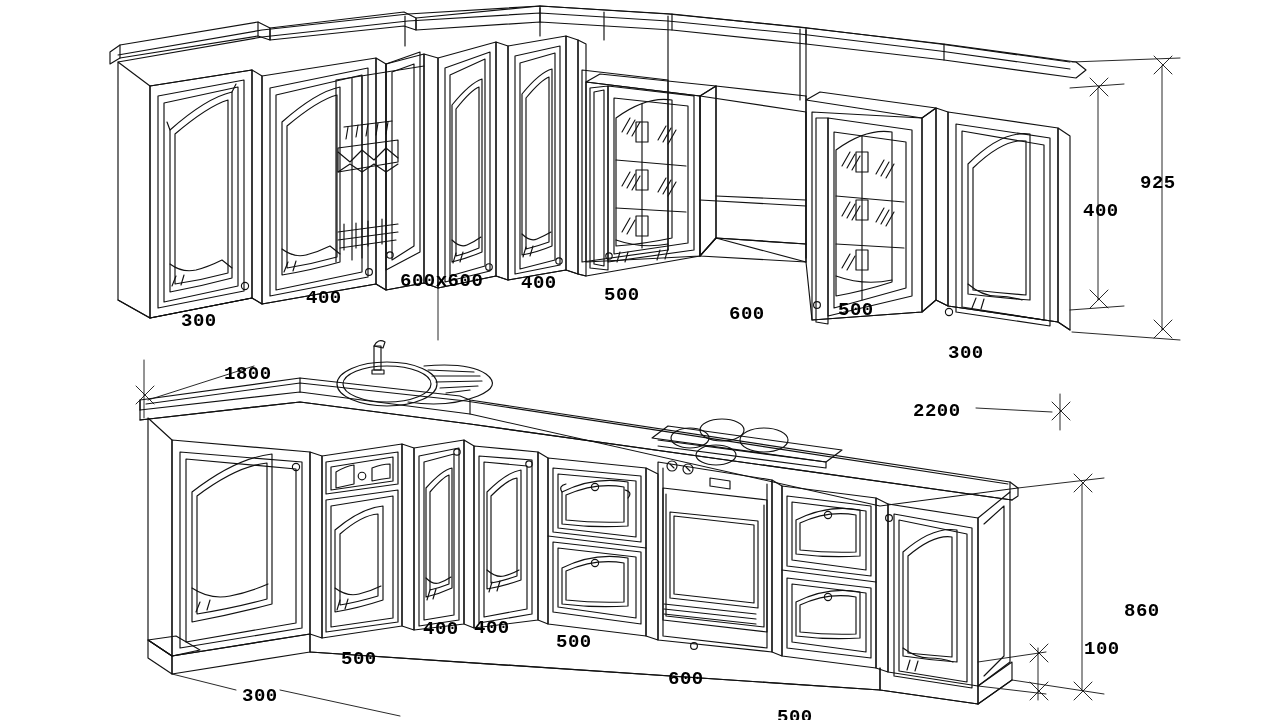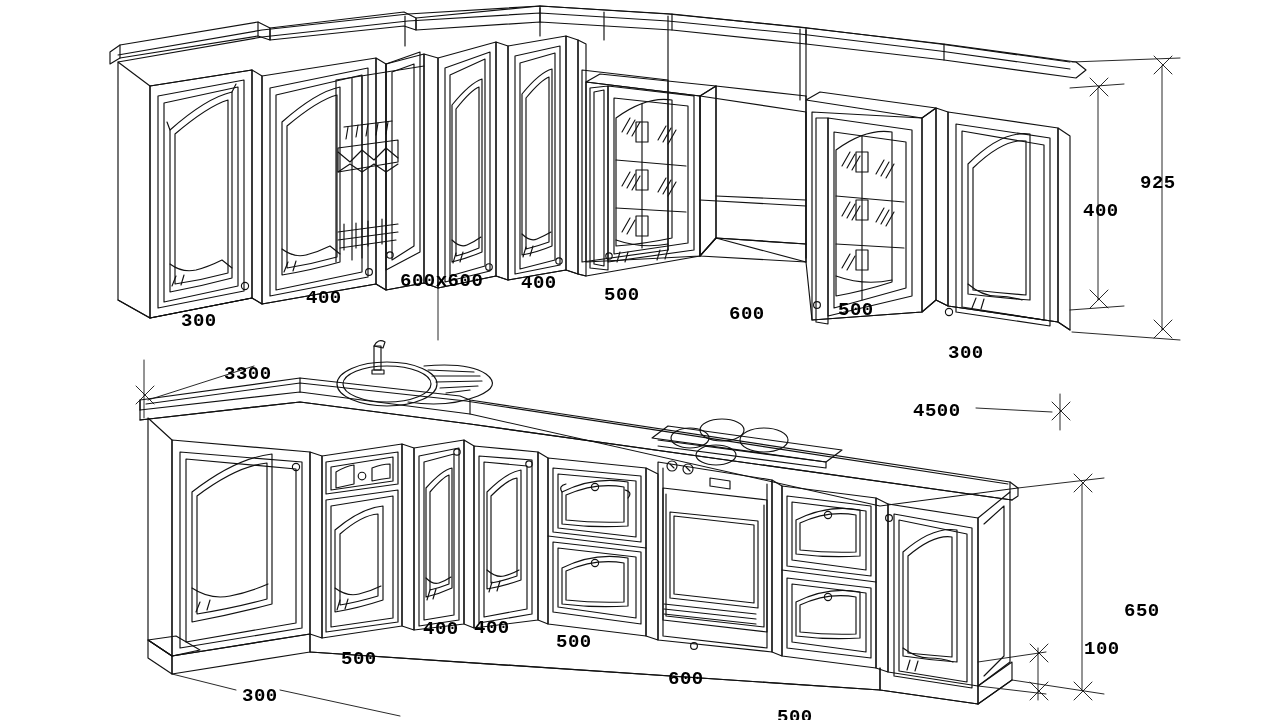--- a/index.html
+++ b/index.html
@@ -357,27 +357,27 @@
 <div class="dim" style="left:400px;top:270px">600x600</div>
 <div class="dim" style="left:521px;top:272px">400</div>
 <div class="dim" style="left:604px;top:284px">500</div>
 <div class="dim" style="left:729px;top:303px">600</div>
 <div class="dim" style="left:838px;top:299px">500</div>
 <div class="dim" style="left:948px;top:342px">300</div>
 
 <div class="dim" style="left:1083px;top:200px">400</div>
 <div class="dim" style="left:1140px;top:172px">925</div>
 
-<div class="dim" style="left:224px;top:363px">3300</div>
-<div class="dim" style="left:913px;top:400px">4500</div>
+<div class="dim" style="left:224px;top:363px">1800</div>
+<div class="dim" style="left:913px;top:400px">2200</div>
 
 <div class="dim" style="left:242px;top:685px">300</div>
 <div class="dim" style="left:341px;top:648px">500</div>
 <div class="dim" style="left:423px;top:618px">400</div>
 <div class="dim" style="left:474px;top:617px">400</div>
 <div class="dim" style="left:556px;top:631px">500</div>
 <div class="dim" style="left:668px;top:668px">600</div>
 <div class="dim" style="left:777px;top:706px">500</div>
 
-<div class="dim" style="left:1124px;top:600px">650</div>
+<div class="dim" style="left:1124px;top:600px">860</div>
 <div class="dim" style="left:1084px;top:638px">100</div>
 
 </div>
 
 </body></html>

